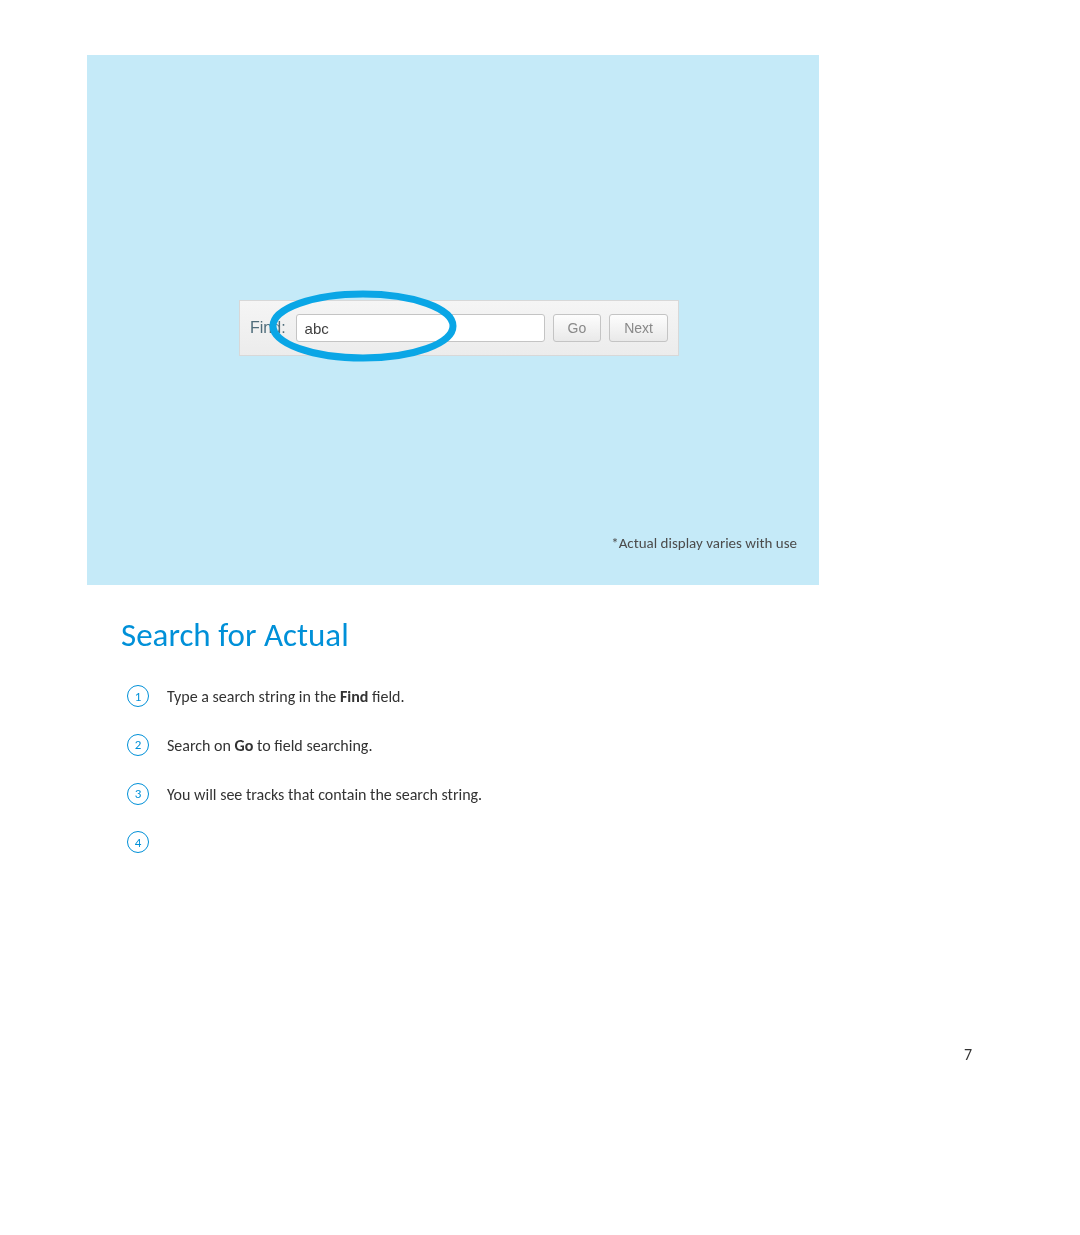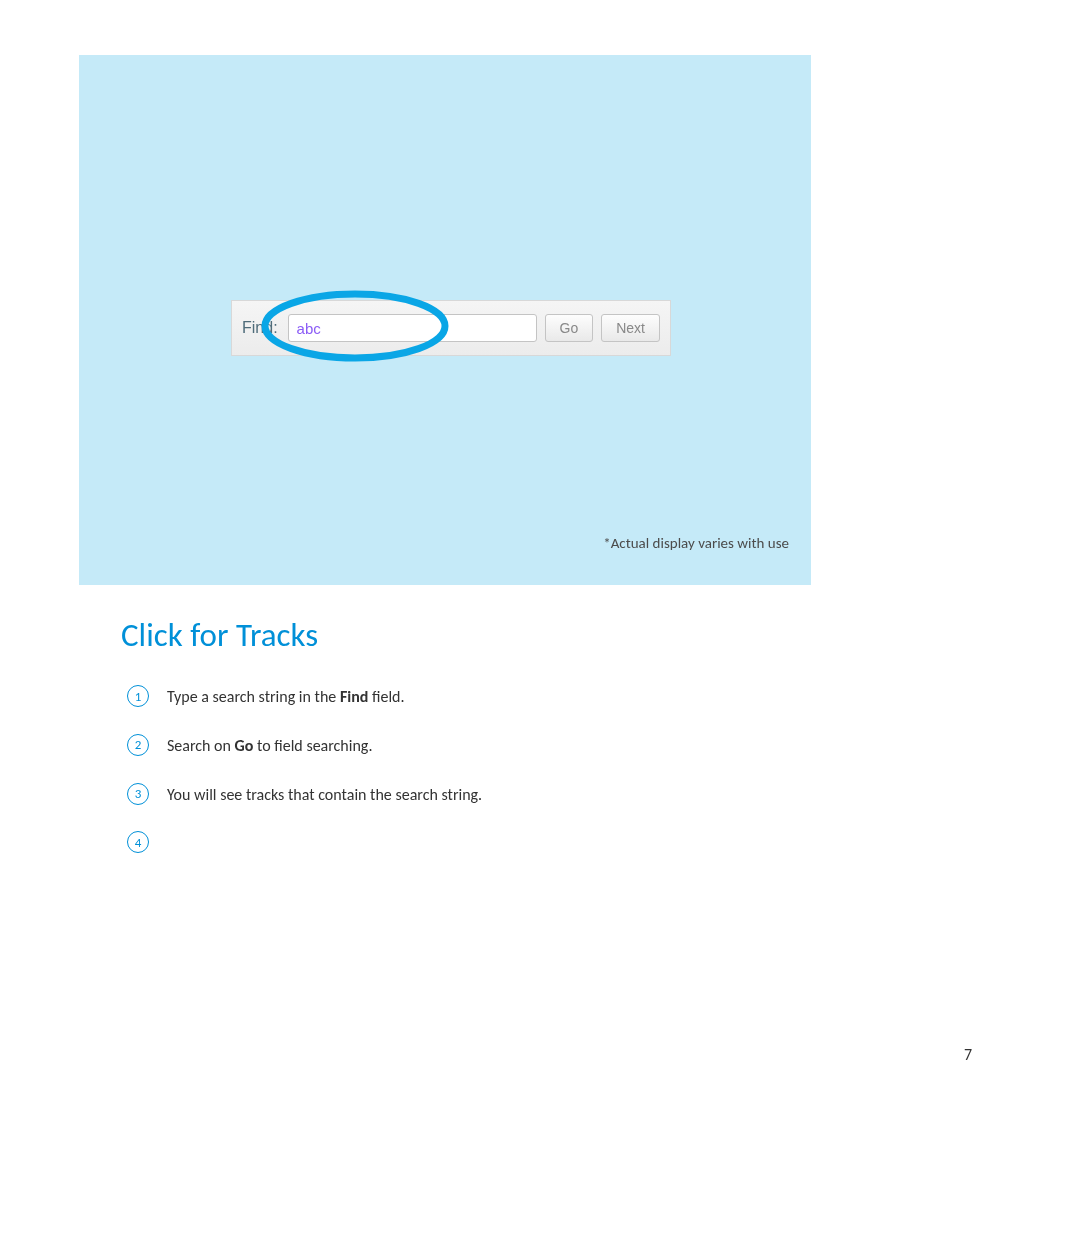--- a/index.html
+++ b/index.html
@@ -15,21 +15,21 @@
     position: absolute;
     left: 75px;
     top: 55px;
     width: 930px;
   }
   .screenshot-area {
     position: relative;
     width: 732px;
     height: 530px;
     background: #c5eaf8;
-    margin-left: 4px;
+    margin-left: 12px;
   }
   .find-bar {
     position: absolute;
     left: 152px;
     top: 245px;
     width: 440px;
     height: 56px;
     background: linear-gradient(#f5f5f5, #ececec);
     border: 1px solid #d8d8d8;
     display: flex;
@@ -44,21 +44,21 @@
     margin-right: 2px;
   }
   .find-input {
     flex: 1;
     height: 28px;
     border: 1px solid #c4c4c4;
     border-radius: 3px;
     background: #ffffff;
     padding: 0 8px;
     font-size: 15px;
-    color: #8b5cf6;
+    color: #404040;
     font-family: Arial, Helvetica, sans-serif;
   }
   .btn {
     height: 28px;
     padding: 0 14px;
     border: 1px solid #c4c4c4;
     border-radius: 3px;
     background: linear-gradient(#fdfdfd, #e9e9e9);
     font-size: 14px;
     color: #888;
@@ -137,21 +137,21 @@
       <input class="find-input" type="text" value="abc" style="">
       <div class="btn">Go</div>
       <div class="btn">Next</div>
     </div>
     <svg class="highlight-ellipse" viewBox="0 0 196 78">
       <ellipse cx="98" cy="39" rx="90" ry="32" fill="none" stroke="#0aa6e6" stroke-width="7"></ellipse>
     </svg>
     <div class="caption">*Actual display varies with use</div>
   </div>
 
-  <h1 class="heading">Click for Tracks</h1>
+  <h1 class="heading">Search for Actual</h1>
 
   <div class="steps">
     <div class="step">
       <div class="step-num">1</div>
       <div class="step-text">
         <span>Type a search string in the </span><b>Find</b><span> field.</span>
       </div>
     </div>
     <div class="step">
       <div class="step-num">2</div>

